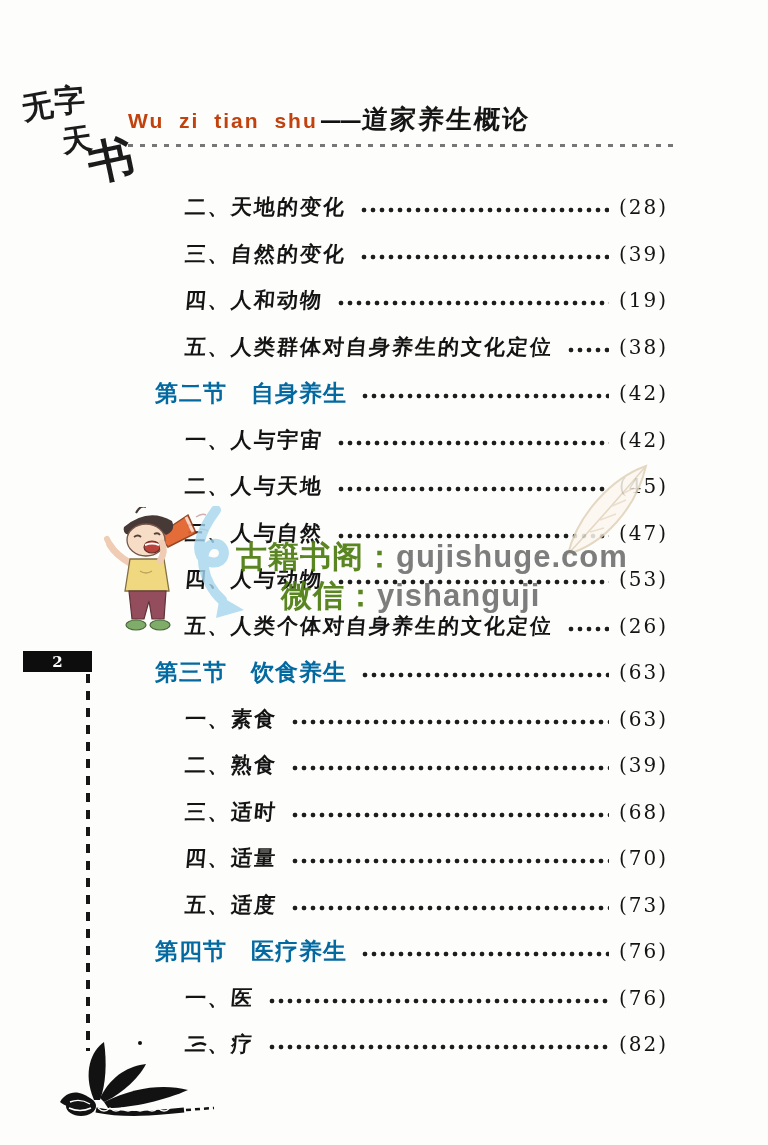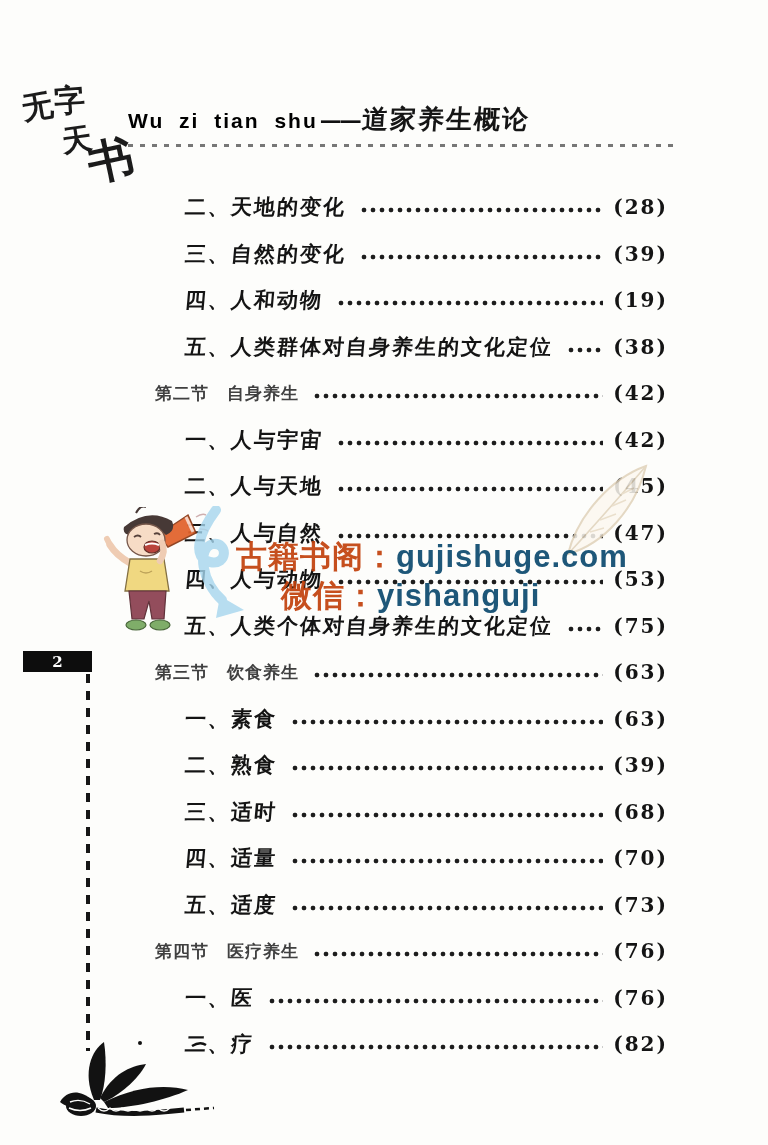--- a/index.html
+++ b/index.html
@@ -21,21 +21,21 @@
   .logo .c2{left:48px;top:42px;font-size:30px;transform:rotate(-8deg);}
   .logo .c3{left:74px;top:52px;font-size:46px;transform:rotate(-12deg);}
 
   .header-line{
     position:absolute;left:128px;top:102px;width:548px;height:40px;
     display:flex;align-items:baseline;white-space:nowrap;
   }
   .latin-title{
     font-family:"Liberation Sans",sans-serif;
     font-weight:800;font-size:21px;letter-spacing:2px;word-spacing:7px;
-    color:#000000;
+    color:#c2410c;
   }
   .sep-dash{font-weight:800;font-size:22px;letter-spacing:-2px;margin:0 2px;color:#111;}
   .cn-title{
     font-family:"DejaVu Serif",serif;font-weight:900;font-size:26px;
     color:#151515;letter-spacing:2px;transform:skewX(-4deg);
   }
   .header-rule{
     position:absolute;left:128px;top:144px;width:545px;height:3px;
     background-image:repeating-linear-gradient(to right,#4a4a4a 0 5px,transparent 5px 12px);
     opacity:.75;
@@ -58,44 +58,44 @@
     display:flex;flex-direction:column;
   }
   .toc-row{display:flex;align-items:center;height:46.5px;}
   .toc-row.item{padding-left:30px;}
   .toc-label{white-space:nowrap;}
   .toc-row.item .toc-label{
     font-family:"DejaVu Serif",serif;font-weight:700;font-size:21px;
     letter-spacing:2px;transform:skewX(-5deg);
   }
   .toc-row.section .toc-label{
-    font-family:"Liberation Sans",sans-serif;font-weight:900;font-size:17px;
-    letter-spacing:1px;color:#404040;text-align:center;
+    font-family:"Liberation Sans",sans-serif;font-weight:900;font-size:23px;
+    letter-spacing:1px;color:#0369a1;text-align:center;
   }
   .leader{
     flex:1 1 auto;min-width:26px;height:10px;margin:6px 10px 0 14px;
     background-image:radial-gradient(circle at 4px 5px,#1d1d1d 2px,transparent 2.7px);
     background-size:9px 10px;background-repeat:repeat-x;background-position:left center;
     align-self:center;
   }
   .toc-page{
-    font-family:"DejaVu Serif",serif;font-weight:700;font-size:20px;
+    font-family:"DejaVu Serif",serif;font-weight:400;font-size:20px;
     letter-spacing:2px;white-space:nowrap;
   }
 
   
   .wm-text1,.wm-text2{
     position:absolute;white-space:nowrap;
     font-family:"Liberation Sans",sans-serif;font-weight:900;
     font-size:31px;letter-spacing:1px;opacity:.92;
   }
   .wm-text1{left:236px;top:536px;}
   .wm-text2{left:281px;top:575px;}
-  .wm-prefix{color:#c2410c;}
-  .wm-main{color:#0c4a6e;}
+  .wm-prefix{color:#4d7c0f;}
+  .wm-main{color:#737373;}
   .mascot{position:absolute;left:96px;top:507px;width:112px;height:136px;}
   .swoosh{position:absolute;left:186px;top:506px;width:82px;height:122px;}
   .feather{position:absolute;left:560px;top:462px;width:92px;height:100px;opacity:.85;}
 
   
   .leaf-ornament{position:absolute;left:54px;top:1038px;width:168px;height:88px;}
 </style>
 </head>
 <body>
 
@@ -160,21 +160,21 @@
       <span class="toc-page">(47)</span>
     </div>
       <div class="toc-row item">
       <span class="toc-label">四、人与动物</span>
       <span class="leader"></span>
       <span class="toc-page">(53)</span>
     </div>
       <div class="toc-row item">
       <span class="toc-label">五、人类个体对自身养生的文化定位</span>
       <span class="leader"></span>
-      <span class="toc-page">(75)</span>
+      <span class="toc-page">(26)</span>
     </div>
       <div class="toc-row section">
       <span class="toc-label">第三节　饮食养生</span>
       <span class="leader"></span>
       <span class="toc-page">(63)</span>
     </div>
       <div class="toc-row item">
       <span class="toc-label">一、素食</span>
       <span class="leader"></span>
       <span class="toc-page">(63)</span>

